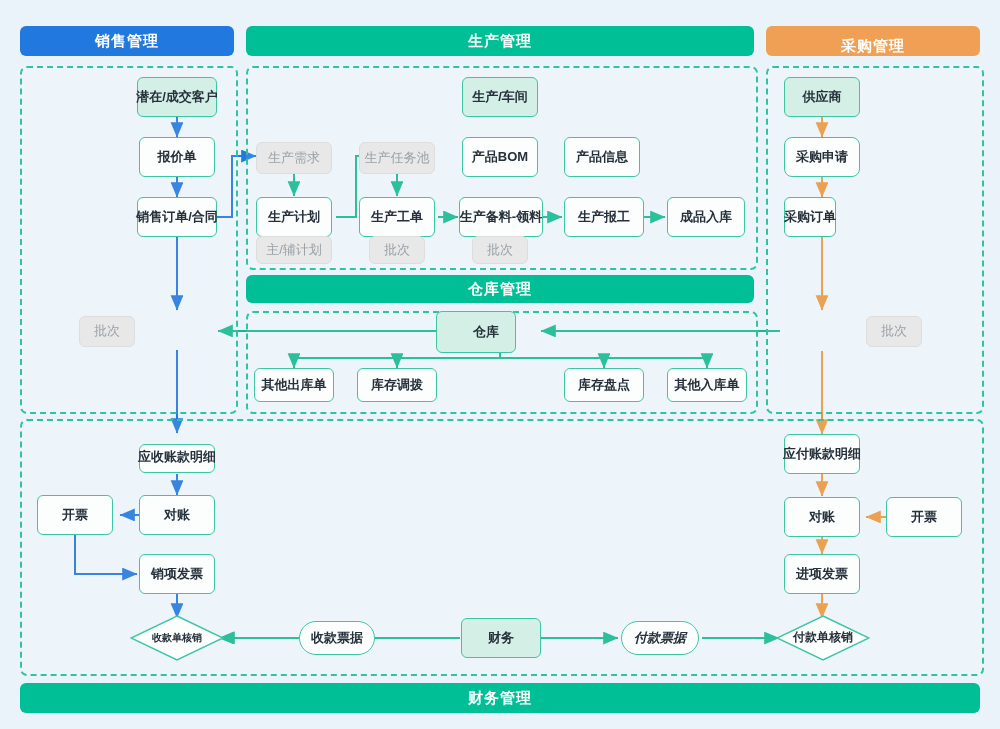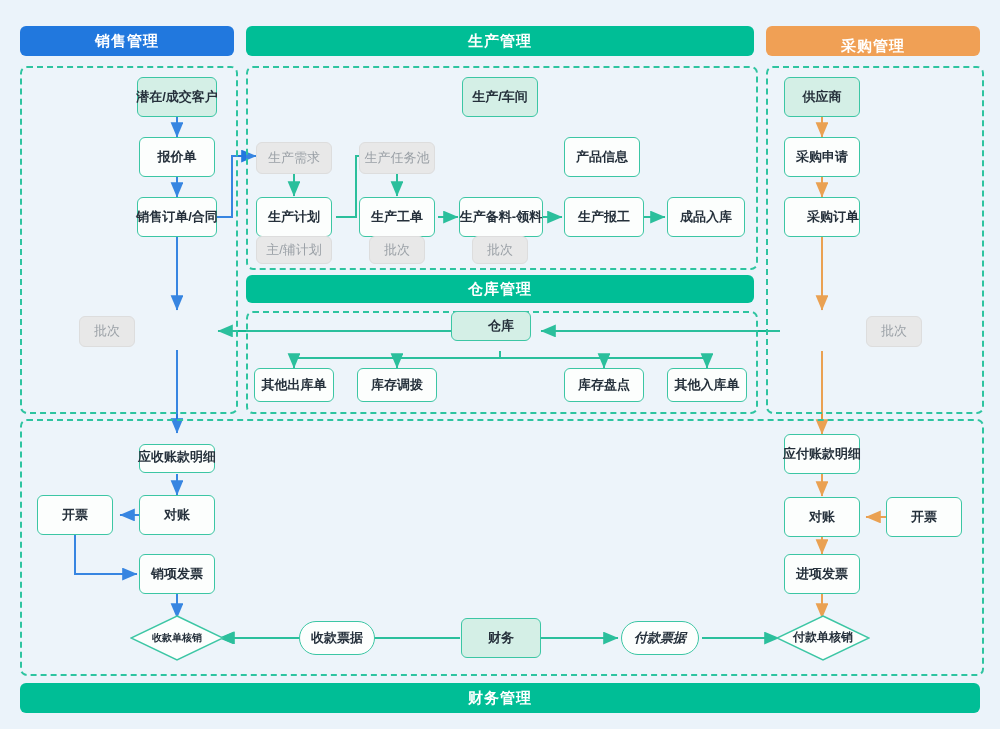--- a/index.html
+++ b/index.html
@@ -161,20 +161,23 @@
 
   <div class="node mint" style="left:462px;top:77px;width:76px;height:40px;">
     <span>生产/车间</span>
   </div>
   <div class="node gray" style="left:256px;top:142px;width:76px;height:32px;">
     <span>生产需求</span>
   </div>
   <div class="node gray" style="left:359px;top:142px;width:76px;height:32px;">
     <span>生产任务池</span>
   </div>
+  <div class="node" style="left:462px;top:137px;width:76px;height:40px;">
+    <span>产品BOM</span>
+  </div>
   <div class="node" style="left:564px;top:137px;width:76px;height:40px;">
     <span>产品信息</span>
   </div>
   <div class="node" style="left:256px;top:197px;width:76px;height:40px;">
     <span>生产计划</span>
   </div>
   <div class="node" style="left:359px;top:197px;width:76px;height:40px;">
     <span>生产工单</span>
   </div>
   <div class="node" style="left:459px;top:197px;width:84px;height:40px;">
@@ -192,31 +195,31 @@
   <div class="node gray" style="left:369px;top:236px;width:56px;height:28px;">
     <span>批次</span>
   </div>
   <div class="node gray" style="left:472px;top:236px;width:56px;height:28px;">
     <span>批次</span>
   </div>
 
   <div class="node mint" style="left:784px;top:77px;width:76px;height:40px;">
     <span>供应商</span>
   </div>
-  <div class="node" style="left:784px;top:137px;width:76px;height:40px;">
+  <div class="node" style="left:784px;top:137px;width:76px;height:40px;border-radius:8px;">
     <span>采购申请</span>
   </div>
-  <div class="node" style="left:784px;top:197px;width:76px;height:40px;justify-content:flex-end;">
+  <div class="node" style="left:784px;top:197px;width:52px;height:40px;">
     <span>采购订单</span>
   </div>
   <div class="node gray" style="left:866px;top:316px;width:56px;height:31px;">
     <span>批次</span>
   </div>
 
-  <div class="node mint" style="left:451px;top:311px;width:80px;height:30px;padding-left:20px;">
+  <div class="node mint" style="left:436px;top:311px;width:80px;height:42px;padding-left:20px;">
     <span>仓库</span>
   </div>
   <div class="node" style="left:254px;top:368px;width:80px;height:34px;">
     <span>其他出库单</span>
   </div>
   <div class="node" style="left:357px;top:368px;width:80px;height:34px;">
     <span>库存调拨</span>
   </div>
   <div class="node" style="left:564px;top:368px;width:80px;height:34px;">
     <span>库存盘点</span>

